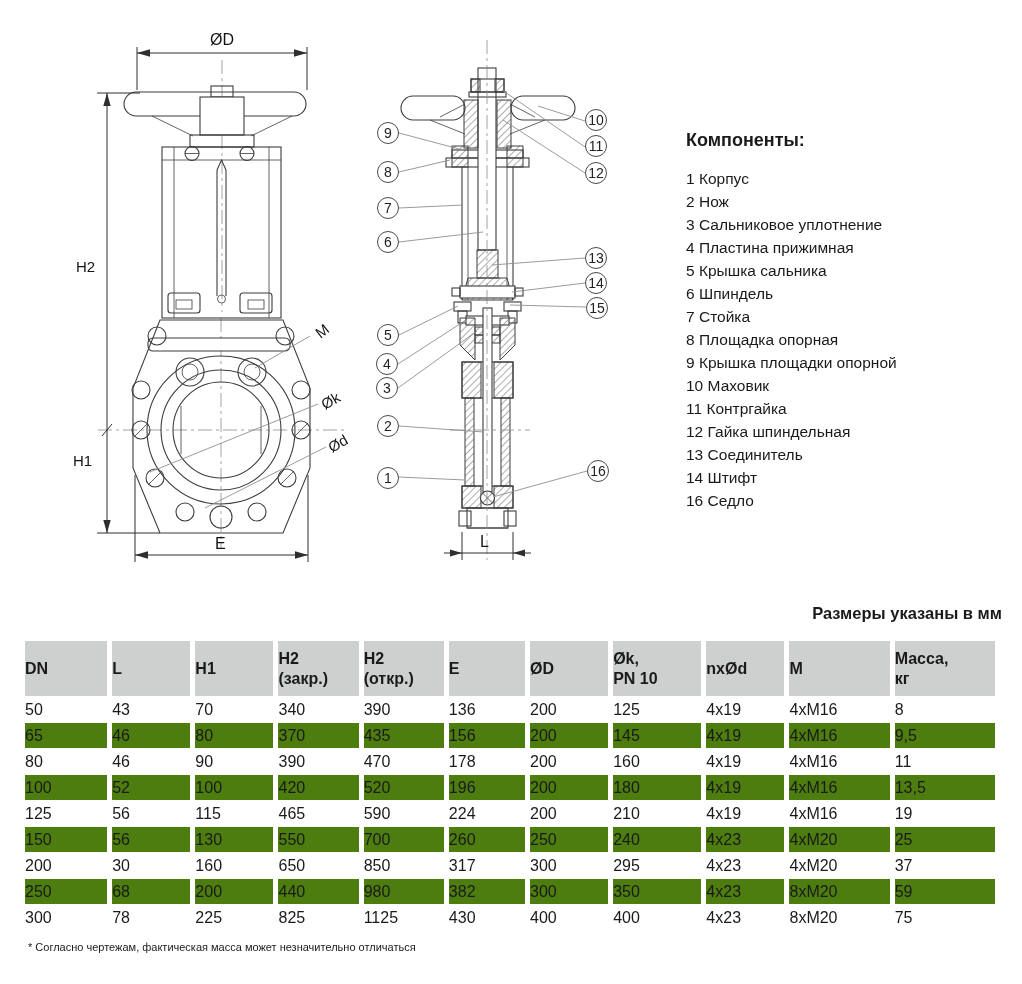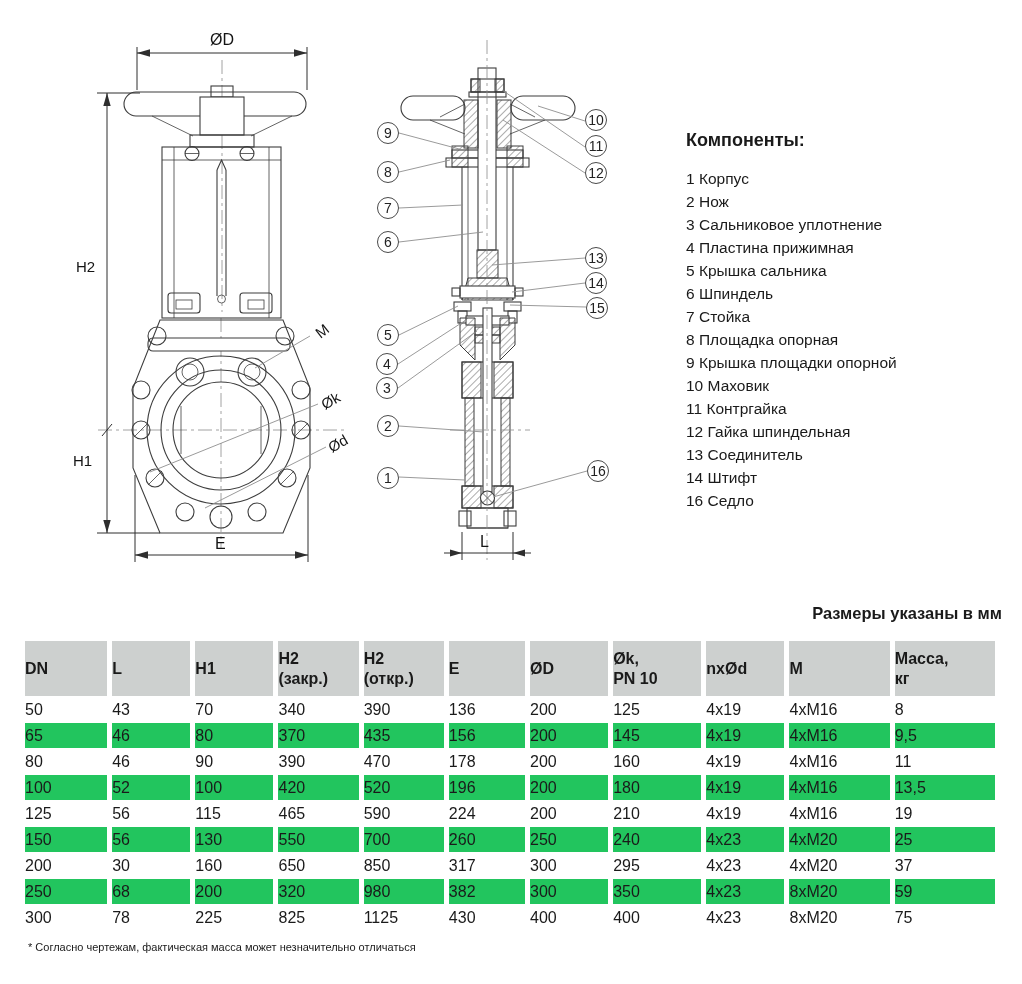--- a/index.html
+++ b/index.html
@@ -19,21 +19,21 @@
   .dim-label{position:absolute;font-size:15px;color:#141414;white-space:nowrap;}
   .rot{transform-origin:left top;}
   .components{position:absolute;left:670px;top:130px;width:340px;margin-left:16px;}
   .components .title{font-size:18px;font-weight:bold;margin:0 0 16px 0;}
   .comp-item{font-size:15.5px;line-height:23px;white-space:nowrap;}
   .sizes-note{position:absolute;top:604px;right:20px;font-size:16.5px;font-weight:bold;margin-left:37px;}
   table.spec{position:absolute;left:20px;top:640px;width:980px;border-collapse:separate;
     border-spacing:5px 1px;table-layout:fixed;font-size:16px;text-align:left;}
   table.spec thead td{background:#cdd0cf;font-weight:bold;height:55px;vertical-align:middle;line-height:1.25;padding:0;}
   table.spec tbody td{height:25px;padding:0;vertical-align:middle;}
-  table.spec tbody tr.shade td{background:#22c55e;}
+  table.spec tbody tr.shade td{background:#4d7c0f;}
   .hl2{display:block;}
   .footnote{position:absolute;left:28px;top:941px;font-size:11px;}
 </style>
 </head>
 <body>
 
 <div class="page">
 
   <svg class="draw" width="1022" height="600" viewBox="0 0 1022 600">
     <defs>
@@ -421,21 +421,21 @@
           <td>300</td>
           <td>295</td>
           <td>4x23</td>
           <td>4xM20</td>
           <td>37</td>
       </tr>
       <tr class="shade">
         <td>250</td>
           <td>68</td>
           <td>200</td>
-          <td>320</td>
+          <td>440</td>
           <td>980</td>
           <td>382</td>
           <td>300</td>
           <td>350</td>
           <td>4x23</td>
           <td>8xM20</td>
           <td>59</td>
       </tr>
       <tr>
         <td>300</td>

